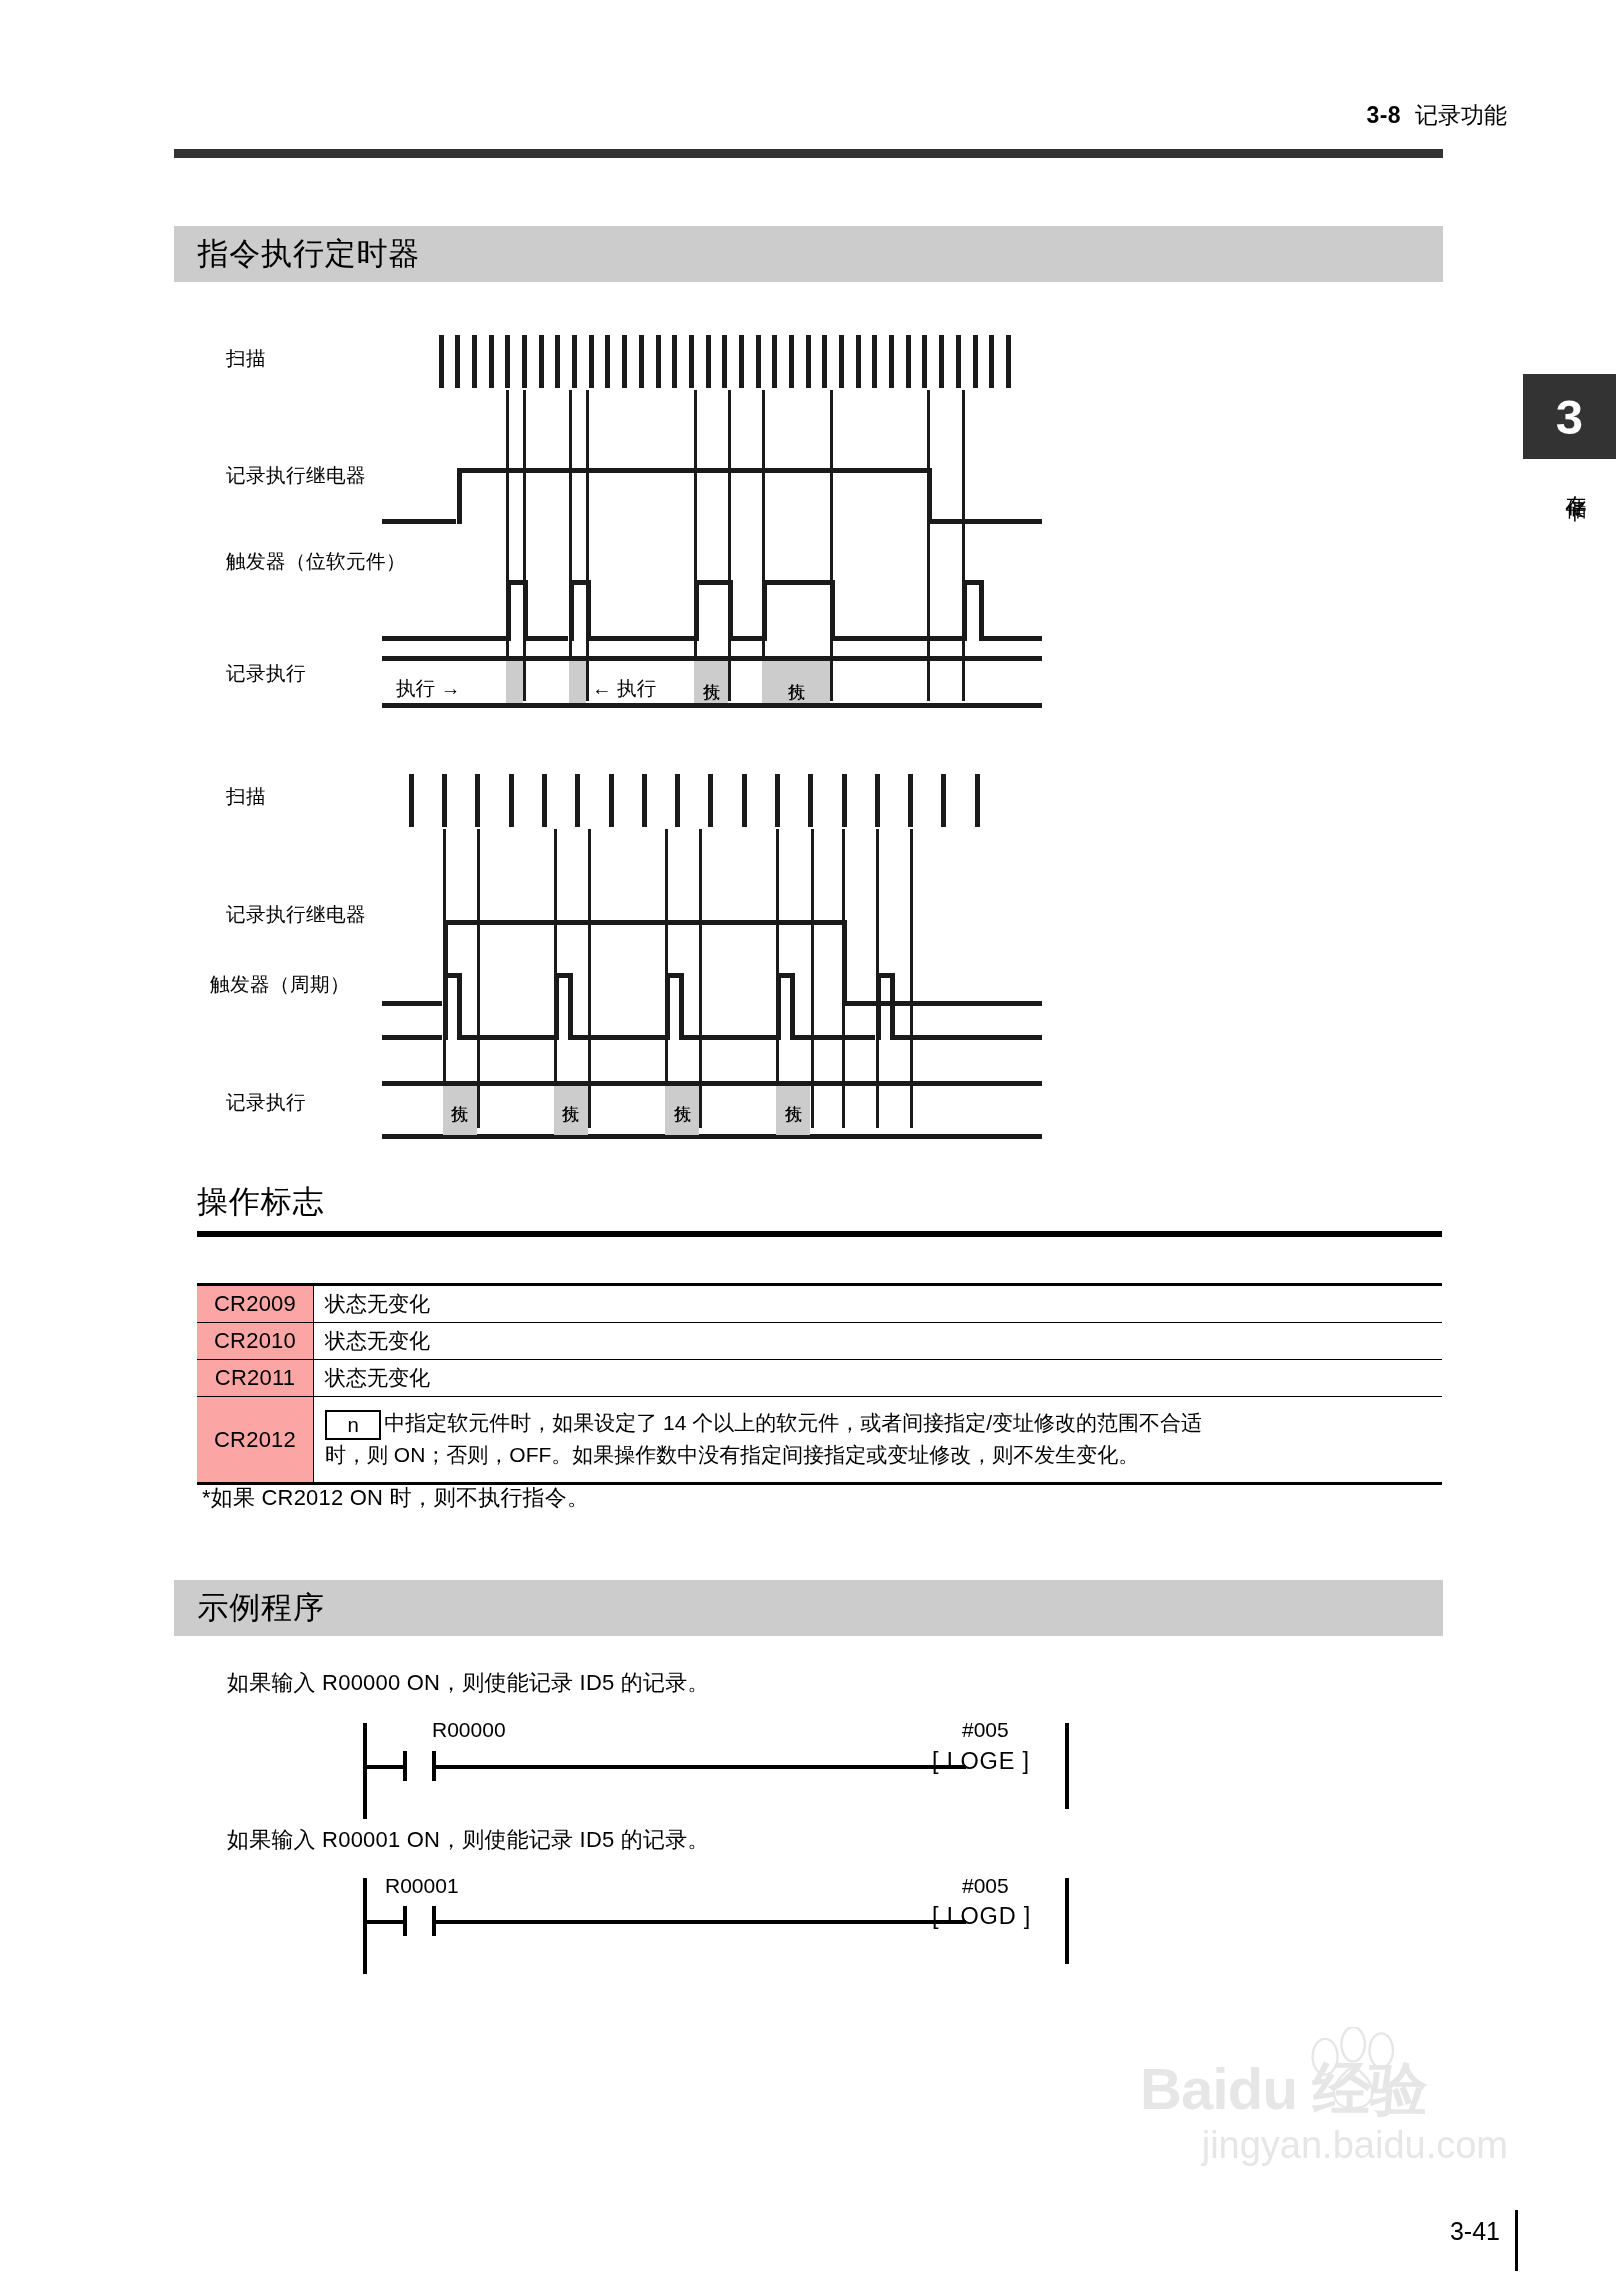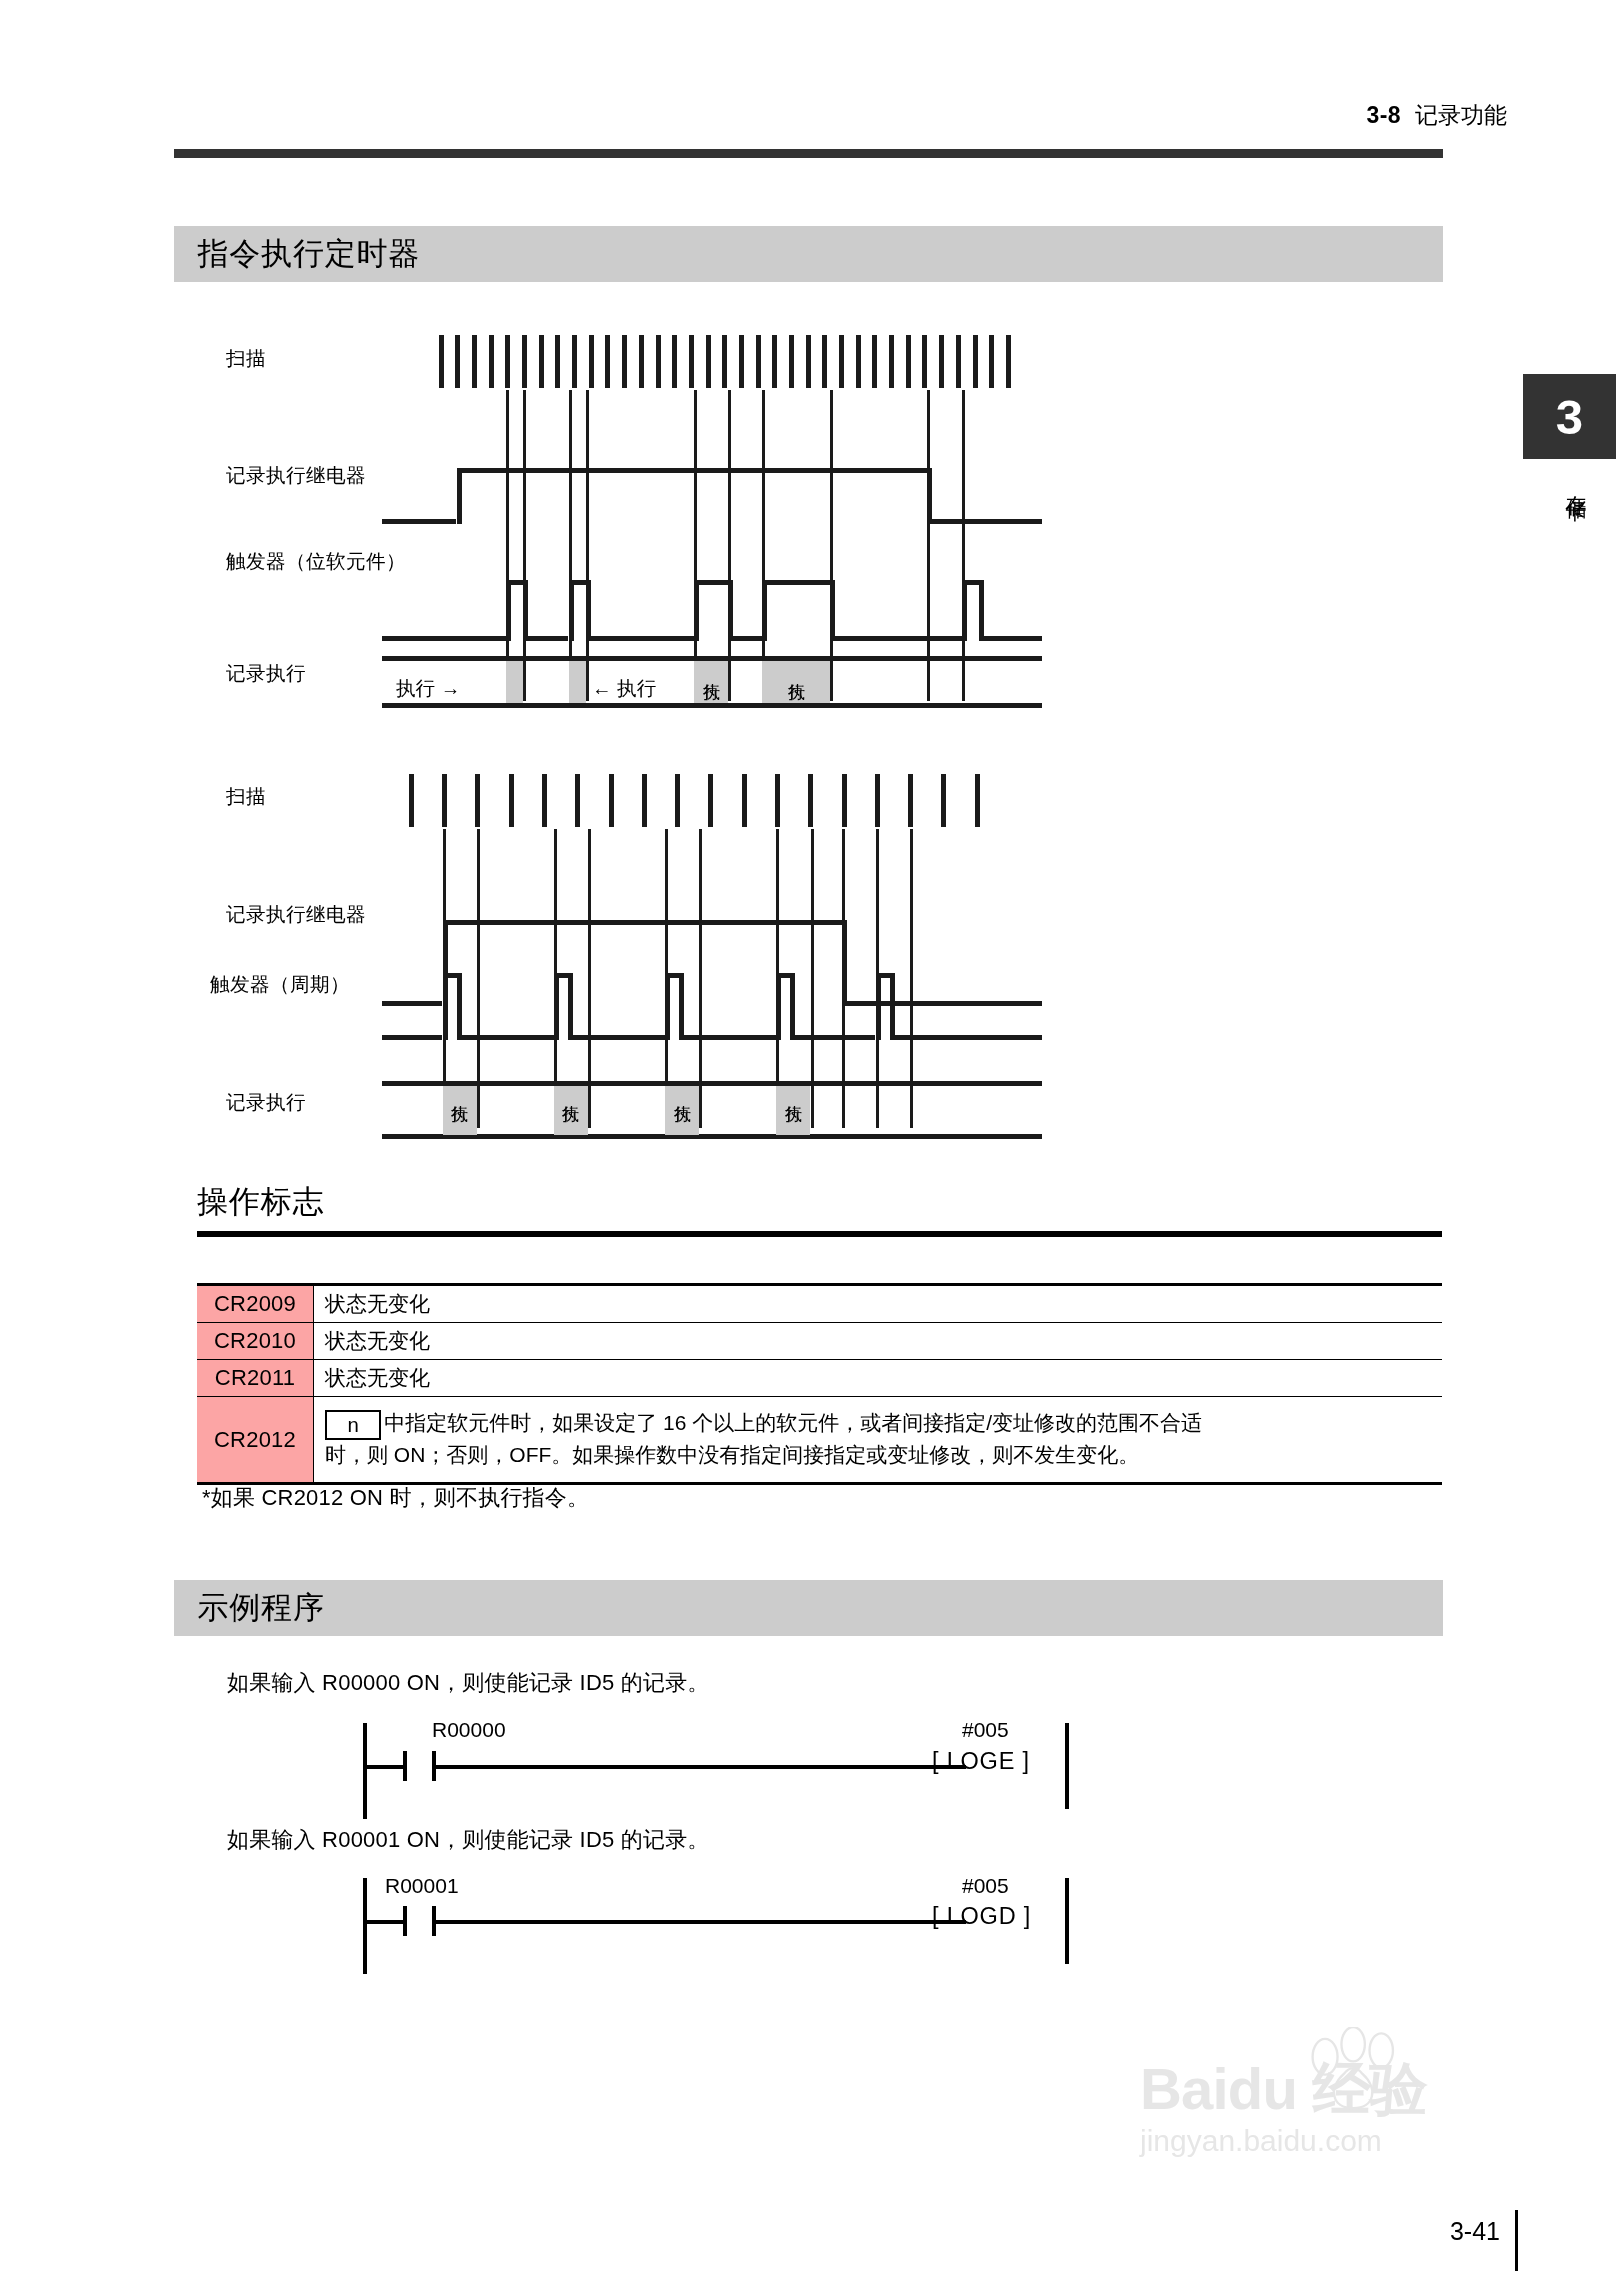--- a/index.html
+++ b/index.html
@@ -247,24 +247,25 @@
     user-select: none;
   }
   .watermark .wm-main {
     font-size: 58px;
     font-weight: bold;
     letter-spacing: -0.8px;
     line-height: 1;
     white-space: nowrap;
   }
   .watermark .wm-url {
-    font-size: 30px;
+    font-size: 38px;
     letter-spacing: 0px;
     margin-top: 6.3px;
     white-space: nowrap;
+    text-align: right;
   }
   .paw {
     position: absolute;
     left: 157px;
     top: -33px;
   }
 
   
   .page-num {
     position: absolute;
@@ -478,21 +479,21 @@
         <td class="code">CR2010</td>
         <td class="desc">状态无变化</td>
       </tr>
       <tr>
         <td class="code">CR2011</td>
         <td class="desc">状态无变化</td>
       </tr>
       <tr class="tall">
         <td class="code">CR2012</td>
         <td class="desc">
-          <span class="operand-box">n</span><span>中指定软元件时，如果设定了 16 个以上的软元件，或者间接指定/变址修改的范围不合适</span><br>
+          <span class="operand-box">n</span><span>中指定软元件时，如果设定了 14 个以上的软元件，或者间接指定/变址修改的范围不合适</span><br>
           <span>时，则 ON；否则，OFF。如果操作数中没有指定间接指定或变址修改，则不发生变化。</span>
         </td>
       </tr>
     </tbody>
   </table>
 
   <div class="footnote">*如果 CR2012 ON 时，则不执行指令。</div>
 
   <div class="band" style="top:1580px;">
     <span class="band-text">示例程序</span>

